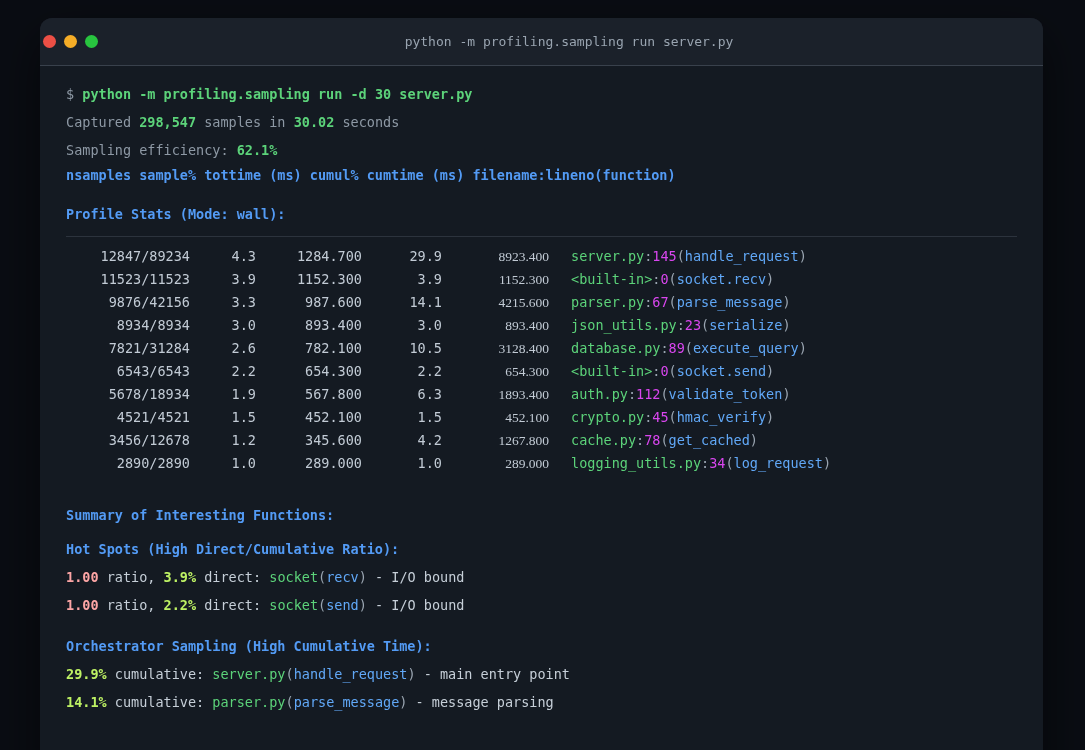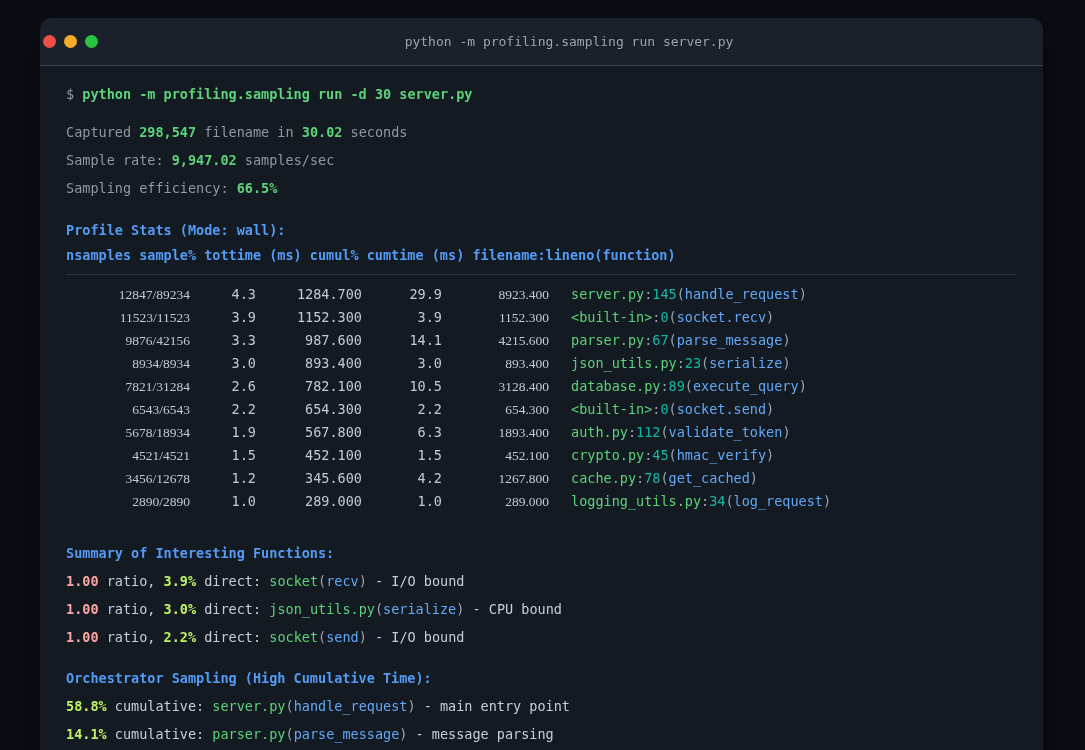--- a/index.html
+++ b/index.html
@@ -40,39 +40,39 @@
     text-align: center;
     color: #99a4b0;
     font-size: 13px;
   }
 
   .term {
     padding: 14px 26px 0 26px;
     font-size: 13.5px;
   }
   .para { line-height: 28px; color: #8e99a5; }
-  .cmdline { margin-bottom: 10px; }
+  .cmdline { }
   .prompt { color: #8e99a5; }
   .cmd { color: #5cd37a; font-weight: bold; }
   .val-green { color: #5cd37a; font-weight: bold; }
   .heading { color: #539bf5; font-weight: bold; line-height: 28px; }
   .stats-heading { margin-top: 14px; }
   .cols-header { line-height: 22px; }
   .divider { border: 0; border-top: 1px solid #2c333d; margin: 8px 0 8px 0; }
 
   .trow { line-height: 22px; color: #c2cbd5; white-space: nowrap; }
   .trow .c { display: inline-block; text-align: right; }
-  .c1 { width: 124px; font-family: Liberation Serif, serif; }
+  .c1 { width: 124px; }
   .c2 { width: 66px; }
   .c3 { width: 106px; }
   .c4 { width: 80px; }
   .c5 { width: 107px; font-family: Liberation Serif, serif; }
   .fileref { margin-left: 22px; }
   .file  { color: #5cd37a; }
-  .lineno{ color: #14b8a6; }
+  .lineno{ color: #d946ef; }
   .func  { color: #61a8f7; }
   .punct { color: #9aa5b1; }
 
   .summary-heading { margin-top: 26px; }
   .hotspots-heading { margin-top: 6px; }
   .hline { line-height: 28px; color: #c6cfd8; white-space: nowrap; }
   .ratio { color: #fca5a5; font-weight: bold; }
   .pct   { color: #bef264; font-weight: bold; }
   .orch-heading { margin-top: 13px; }
 </style>
@@ -88,28 +88,27 @@
         <span class="light yellow"></span>
         <span class="light green"></span>
       </div>
       <div class="title">python -m profiling.sampling run server.py</div>
     </div>
 
     <div class="term">
 
       <div class="para cmdline"><span class="prompt">$</span> <span class="cmd">python -m profiling.sampling run -d 30 server.py</span></div>
 
-      <div class="para"><span>Captured</span> <span class="val-green">298,547</span> <span>filename in</span> <span class="val-green">30.02</span> <span>seconds</span></div>
+      <div class="para"><span>Captured</span> <span class="val-green">298,547</span> <span>samples in</span> <span class="val-green">30.02</span> <span>seconds</span></div>
 
-      <div class="para"><span>Sample rate:</span> <span class="val-green">9,947.02</span> <span>samples/sec</span></div>
 
-      <div class="para"><span>Sampling efficiency:</span> <span class="val-green">66.5%</span></div>
+      <div class="para"><span>Sampling efficiency:</span> <span class="val-green">62.1%</span></div>
 
+      <div class="heading cols-header">nsamples sample% tottime (ms) cumul% cumtime (ms) filename:lineno(function)</div>
       <div class="heading stats-heading">Profile Stats (Mode: wall):</div>
-      <div class="heading cols-header">nsamples sample% tottime (ms) cumul% cumtime (ms) filename:lineno(function)</div>
       <hr class="divider">
 
       <div>
 
           <div class="trow"><span class="c c1">12847/89234</span><span class="c c2">4.3</span><span class="c c3">1284.700</span><span class="c c4">29.9</span><span class="c c5">8923.400</span><span class="fileref"><span class="file">server.py</span><span class="punct">:</span><span class="lineno">145</span><span class="punct">(</span><span class="func">handle_request</span><span class="punct">)</span></span></div>
 
           <div class="trow"><span class="c c1">11523/11523</span><span class="c c2">3.9</span><span class="c c3">1152.300</span><span class="c c4">3.9</span><span class="c c5">1152.300</span><span class="fileref"><span class="file">&lt;built-in&gt;</span><span class="punct">:</span><span class="lineno">0</span><span class="punct">(</span><span class="func">socket.recv</span><span class="punct">)</span></span></div>
 
           <div class="trow"><span class="c c1">9876/42156</span><span class="c c2">3.3</span><span class="c c3">987.600</span><span class="c c4">14.1</span><span class="c c5">4215.600</span><span class="fileref"><span class="file">parser.py</span><span class="punct">:</span><span class="lineno">67</span><span class="punct">(</span><span class="func">parse_message</span><span class="punct">)</span></span></div>
 
@@ -123,32 +122,32 @@
 
           <div class="trow"><span class="c c1">4521/4521</span><span class="c c2">1.5</span><span class="c c3">452.100</span><span class="c c4">1.5</span><span class="c c5">452.100</span><span class="fileref"><span class="file">crypto.py</span><span class="punct">:</span><span class="lineno">45</span><span class="punct">(</span><span class="func">hmac_verify</span><span class="punct">)</span></span></div>
 
           <div class="trow"><span class="c c1">3456/12678</span><span class="c c2">1.2</span><span class="c c3">345.600</span><span class="c c4">4.2</span><span class="c c5">1267.800</span><span class="fileref"><span class="file">cache.py</span><span class="punct">:</span><span class="lineno">78</span><span class="punct">(</span><span class="func">get_cached</span><span class="punct">)</span></span></div>
 
           <div class="trow"><span class="c c1">2890/2890</span><span class="c c2">1.0</span><span class="c c3">289.000</span><span class="c c4">1.0</span><span class="c c5">289.000</span><span class="fileref"><span class="file">logging_utils.py</span><span class="punct">:</span><span class="lineno">34</span><span class="punct">(</span><span class="func">log_request</span><span class="punct">)</span></span></div>
         </div>
 
       <div class="heading summary-heading">Summary of Interesting Functions:</div>
 
+      <div class="heading hotspots-heading">Hot Spots (High Direct/Cumulative Ratio):</div>
       <div>
 
           <div class="hline"><span class="ratio">1.00</span> <span>ratio,</span> <span class="pct">3.9%</span> <span>direct:</span> <span><span class="file">socket</span><span class="punct">(</span><span class="func">recv</span><span class="punct">)</span></span> <span>- I/O bound</span></div>
 
-          <div class="hline"><span class="ratio">1.00</span> <span>ratio,</span> <span class="pct">3.0%</span> <span>direct:</span> <span><span class="file">json_utils.py</span><span class="punct">(</span><span class="func">serialize</span><span class="punct">)</span></span> <span>- CPU bound</span></div>
 
           <div class="hline"><span class="ratio">1.00</span> <span>ratio,</span> <span class="pct">2.2%</span> <span>direct:</span> <span><span class="file">socket</span><span class="punct">(</span><span class="func">send</span><span class="punct">)</span></span> <span>- I/O bound</span></div>
         </div>
 
       <div class="heading orch-heading">Orchestrator Sampling (High Cumulative Time):</div>
       <div>
 
-          <div class="hline"><span class="pct">58.8%</span> <span>cumulative:</span> <span><span class="file">server.py</span><span class="punct">(</span><span class="func">handle_request</span><span class="punct">)</span></span> <span>- main entry point</span></div>
+          <div class="hline"><span class="pct">29.9%</span> <span>cumulative:</span> <span><span class="file">server.py</span><span class="punct">(</span><span class="func">handle_request</span><span class="punct">)</span></span> <span>- main entry point</span></div>
 
           <div class="hline"><span class="pct">14.1%</span> <span>cumulative:</span> <span><span class="file">parser.py</span><span class="punct">(</span><span class="func">parse_message</span><span class="punct">)</span></span> <span>- message parsing</span></div>
         </div>
 
     </div>
   </div>
 </div>
 
 </body></html>

